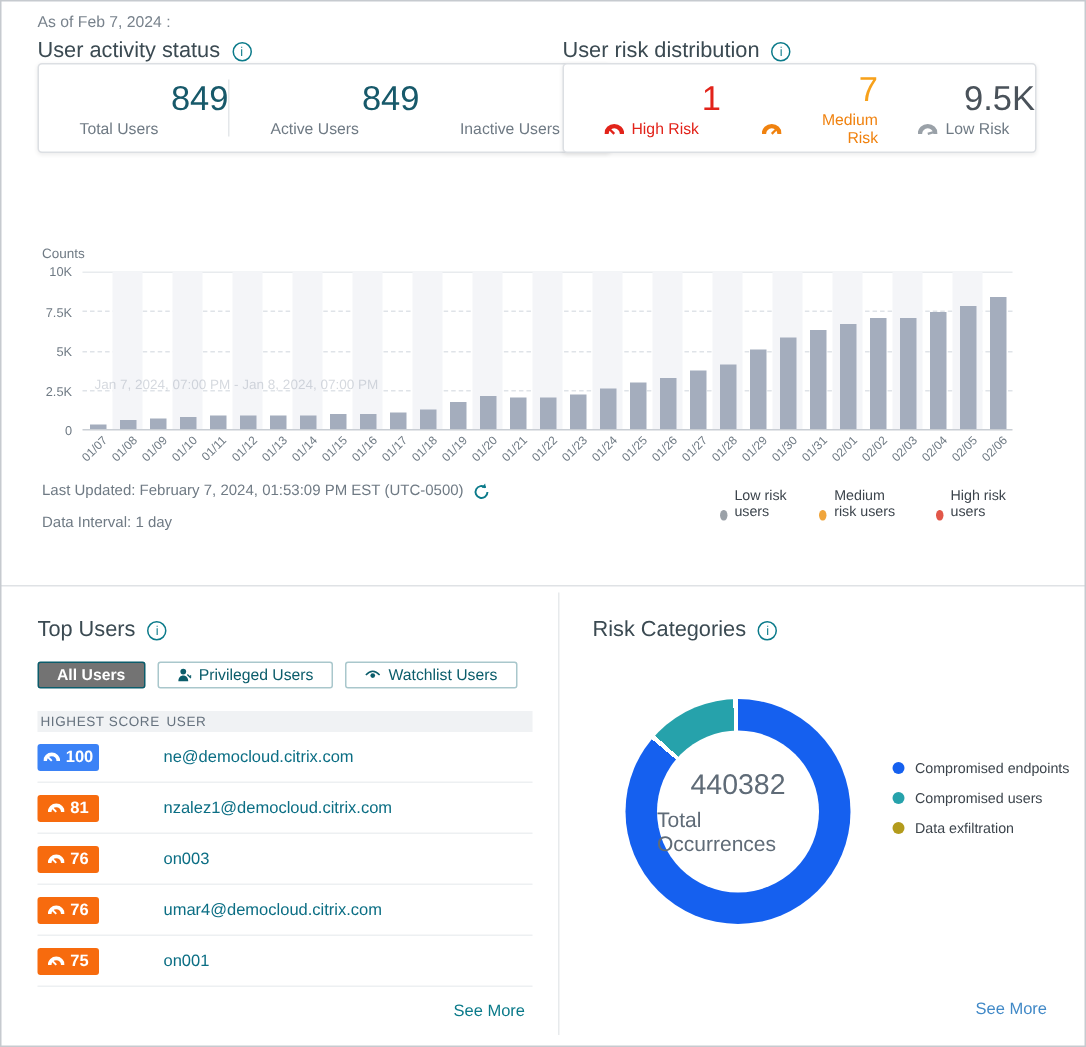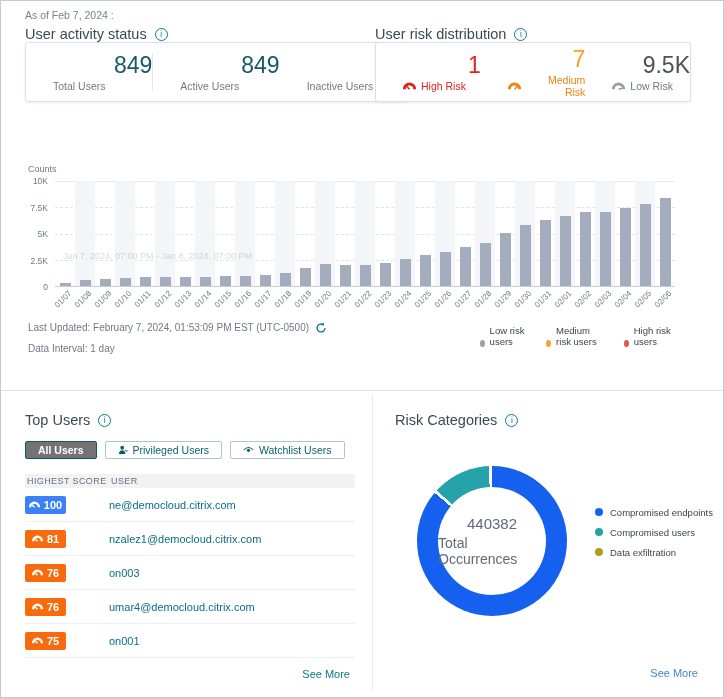--- a/index.html
+++ b/index.html
@@ -64,21 +64,21 @@
   .sev-medium { background:#f76b0e; }
   .user-link { font-size:11px; color:#0b6e84; text-decoration:none; cursor:pointer; }
   .see-more-left { display:block; text-align:right; padding:10px 5px 0 0; font-size:11px; color:#0b7a8a; cursor:pointer; }
 
   
   .panel-br { position:absolute; left:395px; top:412px; width:320px; height:278px; }
   .donut-wrap { display:flex; align-items:center; gap:28px; margin-top:38px; margin-left:22px; }
   .donut { width:150px; height:150px; border-radius:50%; position:relative; flex:0 0 auto; }
   .donut-hole { position:absolute; inset:21px; background:#fff; border-radius:50%;
     display:flex; flex-direction:column; align-items:center; justify-content:center; gap:3px; }
-  .donut-value { font-size:15px; color:#5f6b77; }
+  .donut-value { font-size:19px; color:#5f6b77; }
   .donut-label { font-size:14px; color:#5f6b77; }
   .donut-legend { display:flex; flex-direction:column; gap:9px; margin-top:-18px; }
   .donut-legend .item { display:flex; align-items:center; gap:7px; font-size:9.5px; color:#3c444c; cursor:pointer; }
   .dot8 { width:8px; height:8px; border-radius:50%; }
   .see-more-right { position:absolute; right:17px; top:255px; font-size:11px; color:#4189c7; cursor:pointer; }
 </style>
 </head>
 <body>
 
 <div class="frame"></div>

